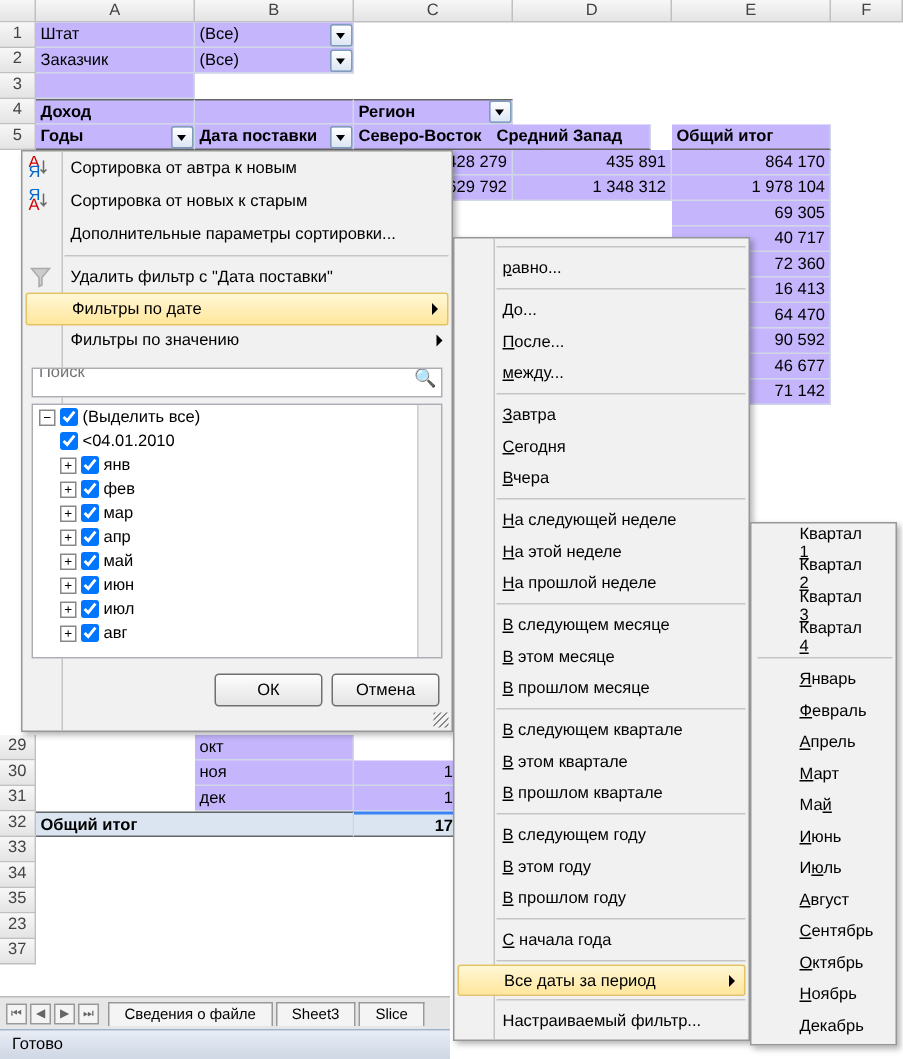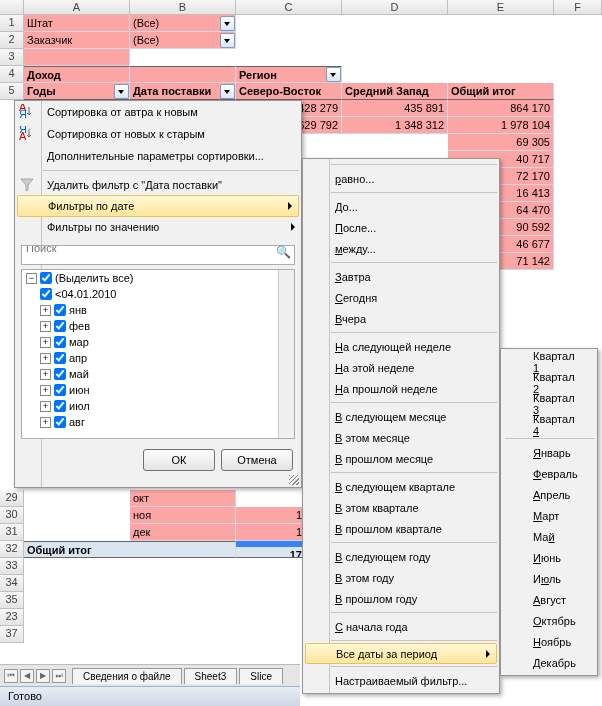--- a/index.html
+++ b/index.html
@@ -3,21 +3,21 @@
 <meta charset="utf-8">
 <style>
 *{box-sizing:border-box;margin:0;padding:0;font-family:Tahoma,Arial,sans-serif;font-size:11px;color:#000}
 body{background:#fff;width:602px;height:706px;overflow:hidden;position:relative}
 .sheet{position:relative}
 .colheads{display:flex;border-bottom:1px solid #c0c0c0;background:linear-gradient(#f7f7f7,#e4e4e4)}
 .colh{border-right:1px solid #c0c0c0;text-align:center;padding:1px 0;color:#444}
 .rowlabels{position:absolute;left:0;top:15px}
 .rowh{background:linear-gradient(#f7f7f7,#e4e4e4);border-bottom:1px solid #c0c0c0;border-right:1px solid #c0c0c0;text-align:center;width:24px;height:17px;line-height:15px;color:#444}
 .cells{position:absolute;left:24px;top:15px}
-.cell{position:absolute;border-right:1px solid #d0d7e5;border-bottom:1px solid #d0d7e5;padding:1px 3px;height:17px;line-height:14px;background:#fca5a5;overflow:hidden;white-space:nowrap}
+.cell{position:absolute;border-right:1px solid #d0d7e5;border-bottom:1px solid #d0d7e5;padding:1px 3px;height:17px;line-height:14px;background:#c4b5fd;overflow:hidden;white-space:nowrap}
 .b{font-weight:bold}
 .dd{position:absolute;width:15px;height:15px;border:1px solid #7f9db9;background:linear-gradient(#fff,#dce6f4);border-radius:2px}
 .dd:after{content:"";position:absolute;left:3px;top:5px;border-left:3px solid transparent;border-right:3px solid transparent;border-top:4px solid #000}
 .r{text-align:right}
 .menu{position:absolute;background:#f1f1f1;border:1px solid #979797;box-shadow:2px 2px 4px rgba(0,0,0,.3)}
 .mbar{position:absolute;left:26px;top:0;bottom:0;width:1px;background:#c5c5c5}
 .mitem{display:flex;align-items:center;height:22px;padding:0 20px 0 32px;position:relative}
 .mitem.dis{color:#a0a0a0}
 .mitem.sel{background:linear-gradient(#fff7d6,#ffe69b);border:1px solid #e5c365;height:22px;margin:-1px 2px;border-radius:2px;padding-left:30px}
 .micon{position:absolute;left:4px;width:16px;height:16px}
@@ -72,33 +72,33 @@
   <div class="cell" style="left:0;top:34px;width:106px"></div>
   <div class="cell b" style="left:0;top:51px;width:106px;border-top:1px solid #666">Доход</div>
   <div class="cell b" style="left:106px;top:51px;width:106px;border-top:1px solid #666"></div>
   <div class="cell b" style="left:212px;top:51px;width:106px;border-top:1px solid #666">Регион</div>
   <div class="dd" style="left:302px;top:52px"></div>
   <div class="cell b" style="left:0;top:68px;width:106px;border-bottom:1px solid #666">Годы</div>
   <div class="dd" style="left:90px;top:69px"></div>
   <div class="cell b" style="left:106px;top:68px;width:106px;border-bottom:1px solid #666">Дата поставки</div>
   <div class="dd" style="left:196px;top:69px"></div>
   <div class="cell b" style="left:212px;top:68px;width:106px;border-bottom:1px solid #666">Северо-Восток</div>
-  <div class="cell b" style="left:318px;top:68px;width:106px;border-bottom:1px solid #666">Средний Запад</div>
+  <div class="cell b" style="left:304px;top:68px;width:106px;border-bottom:1px solid #666">Средний Запад</div>
   <div class="cell b" style="left:424px;top:68px;width:106px;border-bottom:1px solid #666">Общий итог</div>
   <div class="cell r" style="left:212px;top:85px;width:106px">428 279</div>
   <div class="cell r" style="left:318px;top:85px;width:106px">435 891</div>
   <div class="cell r" style="left:424px;top:85px;width:106px">864 170</div>
   <div class="cell r" style="left:212px;top:102px;width:106px">629 792</div>
   <div class="cell r" style="left:318px;top:102px;width:106px">1 348 312</div>
   <div class="cell r" style="left:424px;top:102px;width:106px">1 978 104</div>
 </div>
 <div style="position:absolute;left:448px;top:134px">
   <div class="cell r" style="position:static;width:106px">69 305</div>
   <div class="cell r" style="position:static;width:106px">40 717</div>
-  <div class="cell r" style="position:static;width:106px">72 170</div>
+  <div class="cell r" style="position:static;width:106px">72 360</div>
   <div class="cell r" style="position:static;width:106px">16 413</div>
   <div class="cell r" style="position:static;width:106px">64 470</div>
   <div class="cell r" style="position:static;width:106px">90 592</div>
   <div class="cell r" style="position:static;width:106px">46 677</div>
   <div class="cell r" style="position:static;width:106px">71 142</div>
 </div>
 </div>
 
 <div style="position:absolute;left:0;top:490px">
   <div class="rowh">29</div>
@@ -111,21 +111,21 @@
   <div class="rowh">23</div>
   <div class="rowh">37</div>
 </div>
 <div style="position:absolute;left:24px;top:490px">
   <div class="cell" style="left:106px;top:0;width:106px">окт</div>
   <div class="cell" style="left:106px;top:17px;width:106px">ноя</div>
   <div class="cell r" style="left:212px;top:17px;width:70px">1</div>
   <div class="cell" style="left:106px;top:34px;width:106px">дек</div>
   <div class="cell r" style="left:212px;top:34px;width:70px">1</div>
   <div class="cell b" style="left:0;top:51px;width:212px;background:#dbe5f1;border-top:1px solid #666;border-bottom:1px solid #666">Общий итог</div>
-  <div class="cell b r" style="left:212px;top:51px;width:70px;background:#dbe5f1;border-top:6px solid #3b82f6;border-bottom:1px solid #666">17</div>
+  <div class="cell b r" style="left:212px;top:51px;width:70px;background:#dbe5f1;border-top:2px solid #3b82f6;border-bottom:1px solid #666">17</div>
 </div>
 
 <div class="menu" style="left:14px;top:100px;width:288px;height:388px">
   <div class="mbar"></div>
   <div class="mitem">
       <svg class="micon" viewBox="0 0 16 16">
         <text x="0" y="7" font-size="7" fill="#c00">А</text>
         <text x="0" y="14" font-size="7" fill="#06c">Я</text>
         <path d="M10 3v8l-2-2m2 2l2-2" stroke="#666" fill="none"></path>
       </svg>
@@ -328,20 +328,23 @@
       <span>Ма<span class="und">й</span></span>
     </div>
   <div class="mitem">
       <span><span class="und">И</span>юнь</span>
     </div>
   <div class="mitem">
       <span>И<span class="und">ю</span>ль</span>
     </div>
   <div class="mitem">
       <span><span class="und">А</span>вгуст</span>
+    </div>
+  <div class="mitem">
+      <span><span class="und">С</span>ентябрь</span>
     </div>
   <div class="mitem">
       <span><span class="und">О</span>ктябрь</span>
     </div>
   <div class="mitem">
       <span><span class="und">Н</span>оябрь</span>
     </div>
   <div class="mitem">
       <span><span class="und">Д</span>екабрь</span>
     </div>

